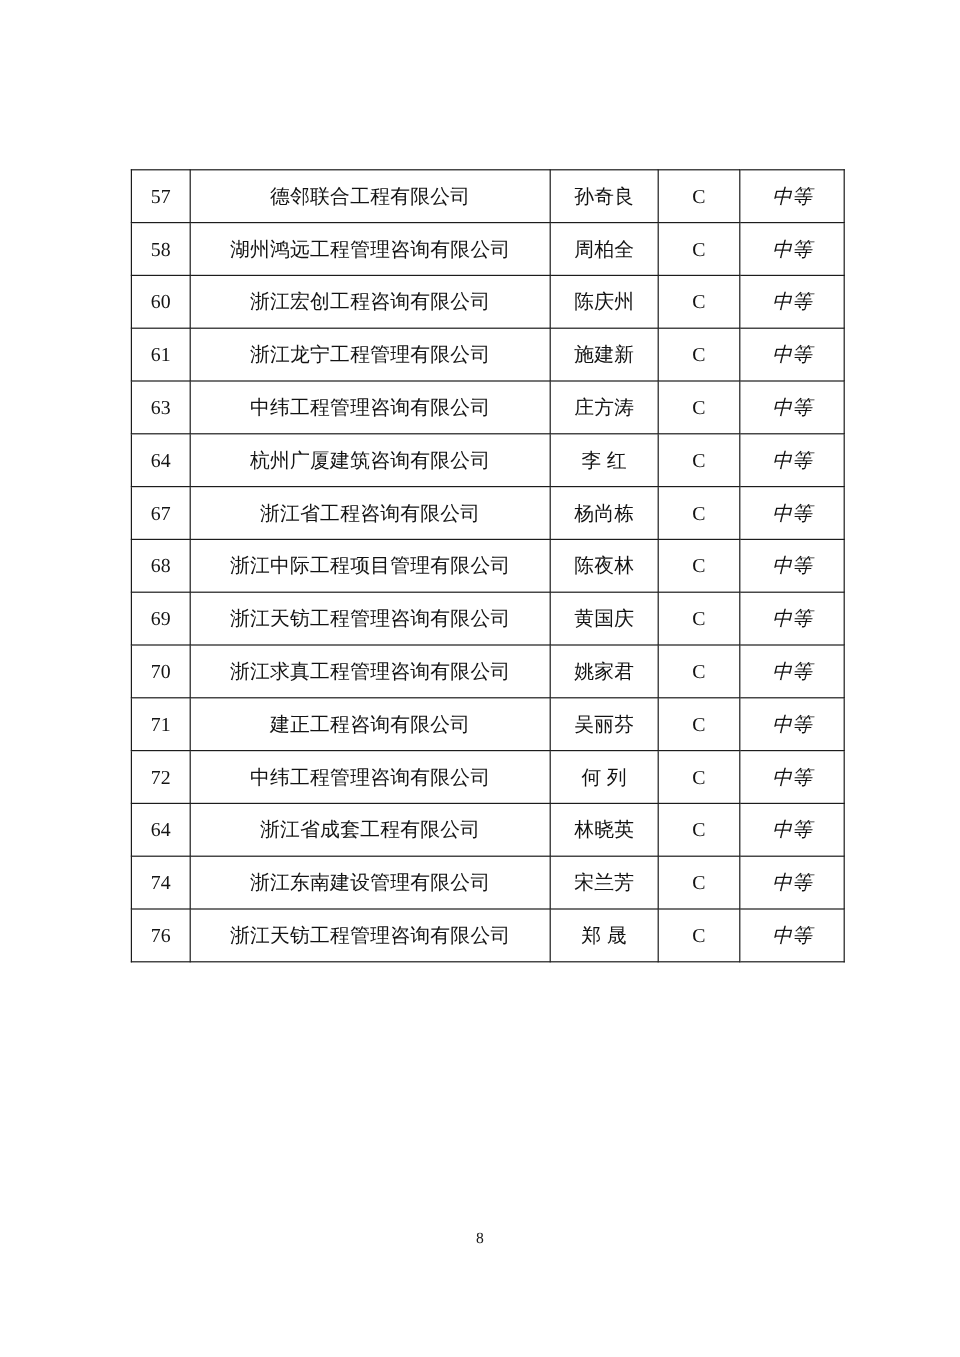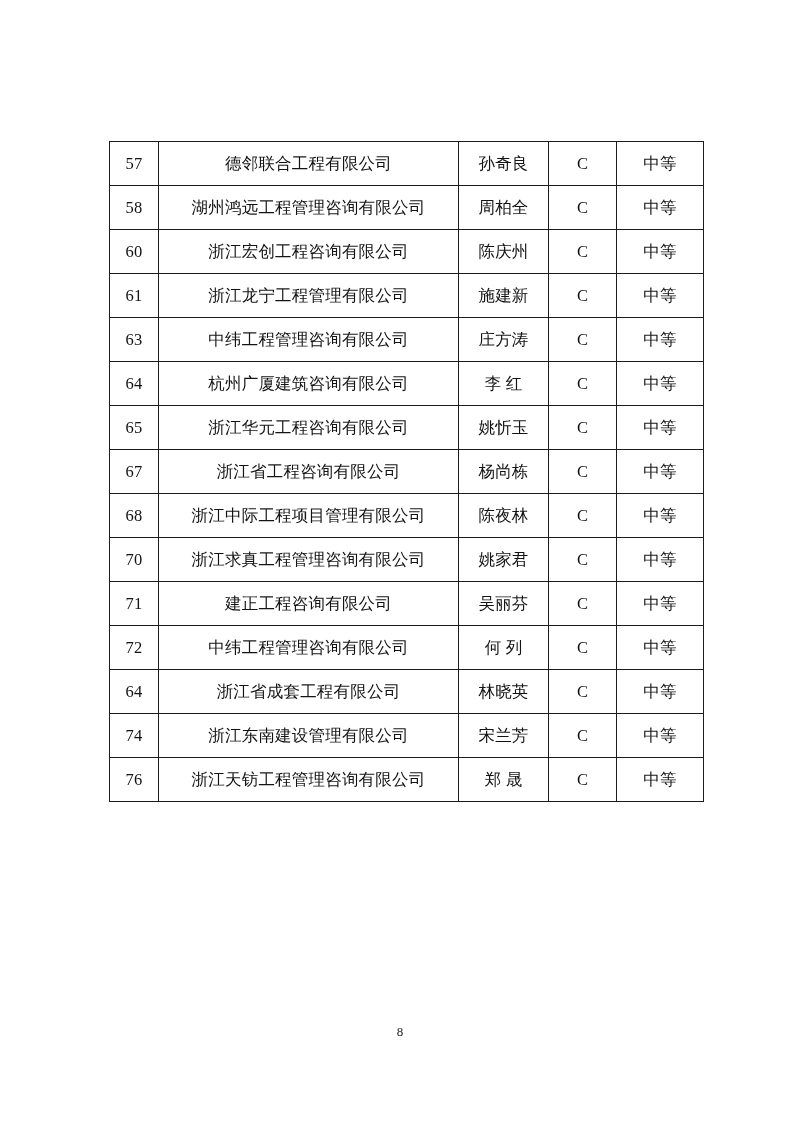--- a/index.html
+++ b/index.html
@@ -74,20 +74,21 @@
   td.name {
     font-size: 16.5px;
     letter-spacing: 0.5px;
   }
   td.grade {
     font-family: "Liberation Serif", "DejaVu Serif", serif;
     font-size: 16.5px;
   }
   td.level {
     font-size: 16.5px;
+    font-style: italic;
   }
 
   
   .page-number {
     position: absolute;
     left: 0;
     right: 0;
     top: 1024px;
     text-align: center;
     font-size: 13px;
@@ -146,41 +147,41 @@
             <td class="level">中等</td>
           </tr>
           <tr>
             <td class="idx">64</td>
             <td class="org">杭州广厦建筑咨询有限公司</td>
             <td class="name">李 红</td>
             <td class="grade">C</td>
             <td class="level">中等</td>
           </tr>
           <tr>
-            <td class="idx">65</td>
-            <td class="org">浙江华元工程咨询有限公司</td>
-            <td class="name">姚忻玉</td>
-            <td class="grade">C</td>
-            <td class="level">中等</td>
-          </tr>
-          <tr>
             <td class="idx">67</td>
             <td class="org">浙江省工程咨询有限公司</td>
             <td class="name">杨尚栋</td>
             <td class="grade">C</td>
             <td class="level">中等</td>
           </tr>
           <tr>
             <td class="idx">68</td>
             <td class="org">浙江中际工程项目管理有限公司</td>
             <td class="name">陈夜林</td>
             <td class="grade">C</td>
             <td class="level">中等</td>
           </tr>
           <tr>
+            <td class="idx">69</td>
+            <td class="org">浙江天钫工程管理咨询有限公司</td>
+            <td class="name">黄国庆</td>
+            <td class="grade">C</td>
+            <td class="level">中等</td>
+          </tr>
+          <tr>
             <td class="idx">70</td>
             <td class="org">浙江求真工程管理咨询有限公司</td>
             <td class="name">姚家君</td>
             <td class="grade">C</td>
             <td class="level">中等</td>
           </tr>
           <tr>
             <td class="idx">71</td>
             <td class="org">建正工程咨询有限公司</td>
             <td class="name">吴丽芬</td>

